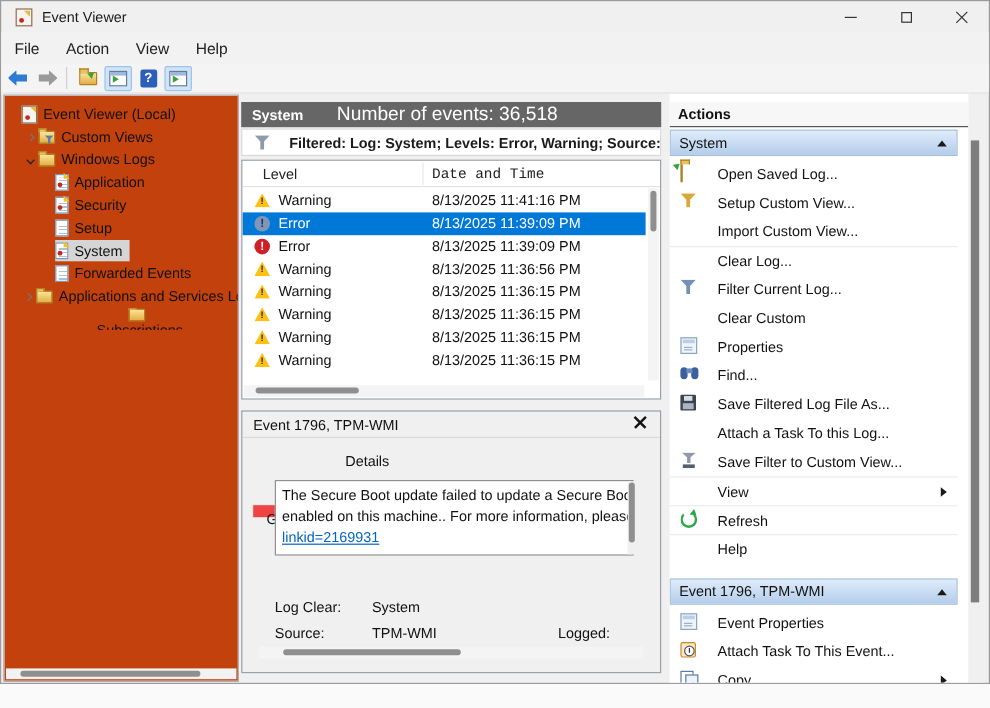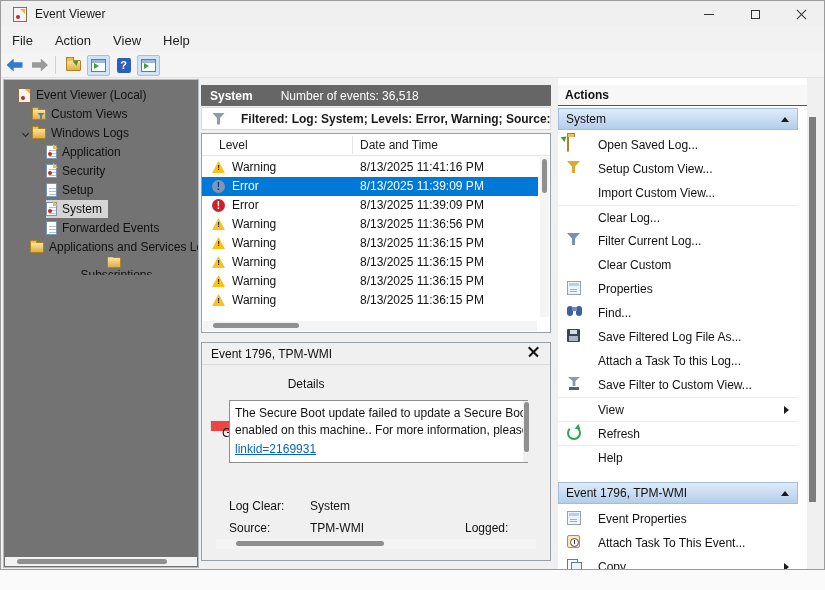--- a/index.html
+++ b/index.html
@@ -39,21 +39,21 @@
   .ico-winpane { position:relative; width:15px; height:13px; border:1px solid #5e7ca0; background:#fff; }
   .ico-winpane::before { content:""; position:absolute; left:0; top:0; width:100%; height:3px; background:#9db8d8; }
   .ico-winpane::after { content:""; position:absolute; left:2px; bottom:2px; width:0; height:0; border-left:5px solid #3aa23c; border-top:3px solid transparent; border-bottom:3px solid transparent; }
   .ico-help-sq { position:relative; width:14px; height:15px; background:#2b5fb8; border-radius:2px; }
   .ico-help-sq::after { content:"?"; position:absolute; left:0; right:0; top:1px; text-align:center; color:#fff; font-weight:bold; font-size:11px; }
 
   
   .main { position:absolute; left:0; top:77px; width:823px; height:491px; overflow:hidden; }
 
   
-  .tree { position:absolute; left:2px; top:1px; width:196px; height:489px; background:#737373; border:1px solid #b6bcc6; overflow:hidden; }
+  .tree { position:absolute; left:2px; top:1px; width:196px; height:489px; background:#c2410c; border:1px solid #b6bcc6; overflow:hidden; }
   .tree-row { position:absolute; left:0; width:100%; height:18px; display:flex; align-items:center; white-space:nowrap; overflow:hidden; font-size:12px; color:#111; }
   .tree-label { margin-left:5px; }
   .tree-sel { background:#d5d5d5; display:flex; align-items:center; height:18px; padding-right:6px; }
   .chev { display:inline-block; width:5px; height:5px; border-right:1.3px solid #777; border-bottom:1.3px solid #777; }
   .chev.right { transform:rotate(-45deg); }
   .chev.down { transform:rotate(45deg); border-color:#222; }
   .chev-slot { width:14px; display:flex; justify-content:center; flex:none; }
   .ico-page { position:relative; width:11px; height:14px; background:#fff; border:1px solid #7b95b5; flex:none;
     background-image:repeating-linear-gradient(to bottom, transparent 0 2px, #aebfd6 2px 3px); background-size:7px 100%; background-repeat:no-repeat; background-position:2px 2px; }
   .ico-page.alert::before { content:""; position:absolute; right:-2px; top:-2px; width:0; height:0; border-left:5px solid transparent; border-bottom:5px solid #f2c021; transform:rotate(90deg); }
@@ -64,30 +64,30 @@
   .ico-folder-sm { position:relative; width:14px; height:11px; background:linear-gradient(#fbe49a,#e2ae45); border:1px solid #ad8223; border-radius:1px; flex:none; }
   .ico-folder-sm::before { content:""; position:absolute; left:-1px; top:-3px; width:5px; height:2px; background:#e9c25f; border:1px solid #ad8223; border-bottom:none; }
   .ico-folder-sm.filter::after { content:""; position:absolute; right:0px; bottom:-1px; width:8px; height:7px; background:#5b7ca6; clip-path:polygon(0 0,100% 0,62% 45%,62% 100%,38% 100%,38% 45%); }
   .hscroll { position:absolute; height:9px; background:#f2f2f2; }
   .hscroll .thumb { position:absolute; top:2px; height:5px; background:#8f8f8f; border-radius:3px; }
 
   
   .center { position:absolute; left:200px; top:0; width:350px; height:491px; }
   .list-titlebar { position:absolute; left:0; top:7px; width:350px; height:21px; background:#666666; color:#fff; display:flex; align-items:center; }
   .list-title { font-weight:bold; font-size:12px; margin-left:9px; }
-  .list-subtitle { font-size:12px; margin-left:28px; }
+  .list-subtitle { font-size:16px; margin-left:28px; }
   .filterbar { position:absolute; left:0; top:29px; width:350px; height:23px; background:#fff; border:1px solid #d9d9d9; display:flex; align-items:center; overflow:hidden; }
   .ico-funnel { width:13px; height:12px; background:#8e9aa8; clip-path:polygon(0 0,100% 0,62% 45%,62% 100%,38% 100%,38% 45%); flex:none; }
   .filter-text { font-size:12px; font-weight:bold; color:#1a1a1a; margin-left:16px; white-space:nowrap; }
   .filterbar .ico-funnel { margin-left:10px; }
 
   .eventlist { position:absolute; left:0; top:55px; width:350px; height:200px; background:#fff; border:1px solid #9aa0a8; overflow:hidden; }
   .el-header { position:absolute; left:0; top:0; width:100%; height:22px; border-bottom:1px solid #e4e4e4; font-size:12px; color:#222; }
   .el-h-level { position:absolute; left:17px; top:4px; }
-  .el-h-date { position:absolute; left:158px; top:4px; }
+  .el-h-date { position:absolute; left:158px; top:4px;font-family:Liberation Mono, monospace; }
   .el-colsep { position:absolute; left:150px; top:2px; width:1px; height:18px; background:#e4e4e4; }
   .el-row { position:absolute; left:0; width:336px; height:19px; font-size:12px; color:#111; }
   .el-row.selected { background:#0078d7; color:#fff; }
   .el-level { position:absolute; left:30px; top:2px; }
   .el-date { position:absolute; left:158px; top:2px; white-space:nowrap; }
   .el-icon { position:absolute; left:10px; top:3px; }
   .ico-warn { position:relative; width:13px; height:12px; background:#fdc116; clip-path:polygon(50% 0,100% 100%,0 100%); display:inline-block; }
   .ico-warn::after { content:"!"; position:absolute; left:0; right:0; top:2px; text-align:center; font:bold 8px/10px "Liberation Sans",sans-serif; color:#222; }
   .ico-err { position:relative; width:13px; height:13px; border-radius:50%; background:#cc2128; display:inline-block; }
   .ico-err::after { content:"!"; position:absolute; left:0; right:0; top:1px; text-align:center; font:bold 10px/11px "Liberation Sans",sans-serif; color:#fff; }

